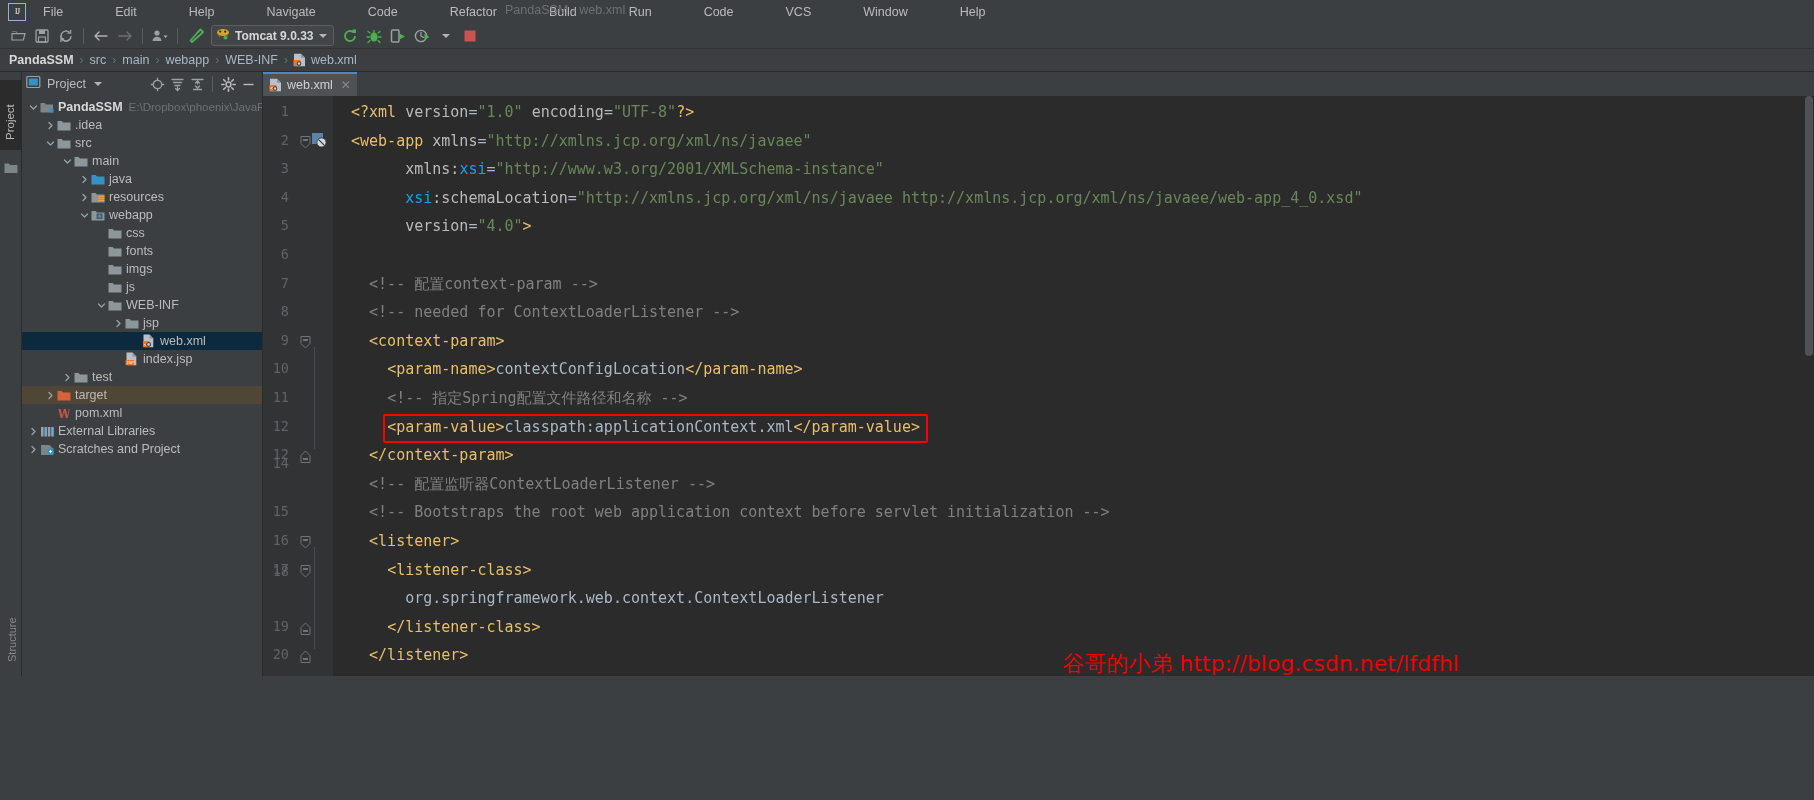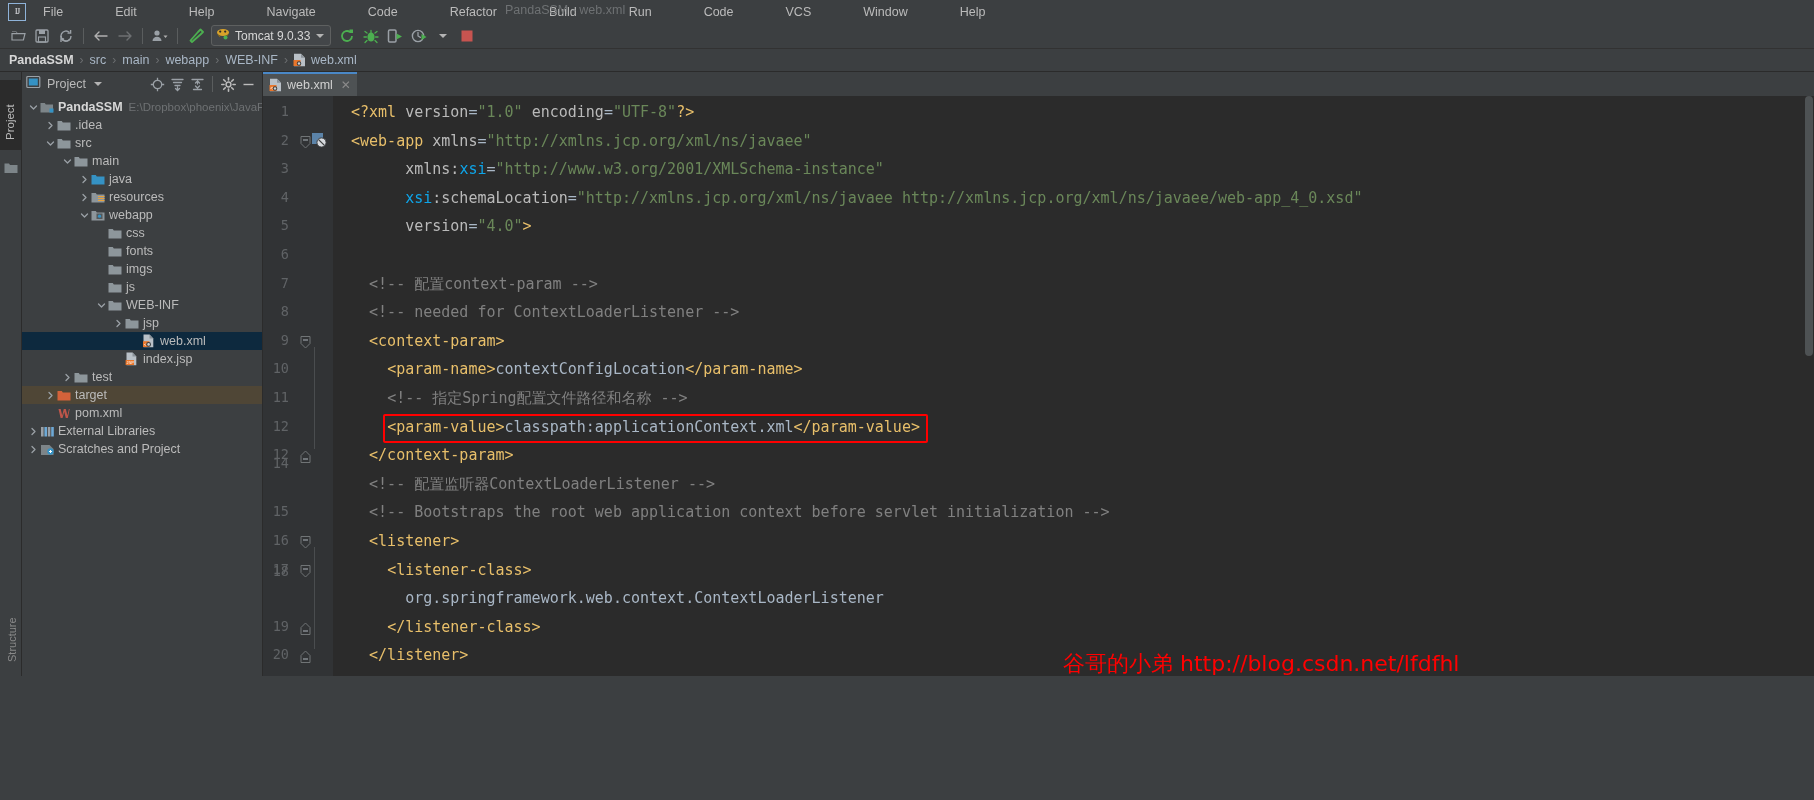--- a/index.html
+++ b/index.html
@@ -19,21 +19,21 @@
   .menu-item{font-size:12.5px;color:#bbbbbb;padding:2px 9px;white-space:nowrap;cursor:default;}
   .win-title{position:absolute;left:505px;top:3px;font-size:12.5px;color:#6e7173;}
 
   
   .toolbar{height:25px;background:#3c3f41;display:flex;align-items:center;padding:0 6px;flex:0 0 auto;
            border-bottom:1px solid #323232;}
   .tb-icon{width:24px;height:22px;display:flex;align-items:center;justify-content:center;cursor:default;}
   .tb-sep{width:1px;height:16px;background:#5a5d5e;margin:0 5px;}
   .run-config{display:flex;align-items:center;height:19px;border:1px solid #5e6060;border-radius:3px;
               background:#434649;padding:0 6px 0 4px;margin:0 4px;}
-  .run-config .rc-label{font-size:12px;color:#d6d6d6;margin:0 6px 0 4px;}
+  .run-config .rc-label{font-size:12px;color:#d6d6d6;margin:0 6px 0 4px;font-weight:bold;}
   .caret{width:0;height:0;border-left:4px solid transparent;border-right:4px solid transparent;
          border-top:4px solid #b4b4b4;}
 
   
   .breadcrumb{height:22px;background:#3c3f41;display:flex;align-items:center;padding:0 8px;flex:0 0 auto;
               border-bottom:1px solid #2b2b2b;font-size:12.5px;}
   .bc-item{color:#a9b7c6;margin:0 1px;}
   .bc-item.first{color:#d7d7d7;font-weight:bold;}
   .bc-sep{color:#6b6e70;margin:0 5px;font-size:12px;}
 

